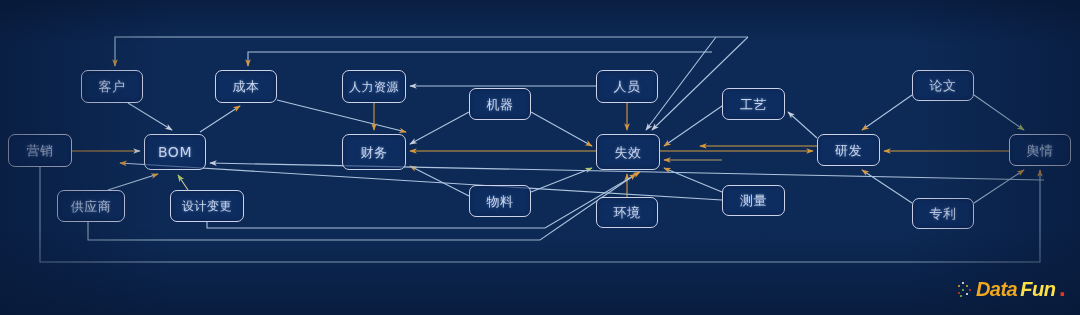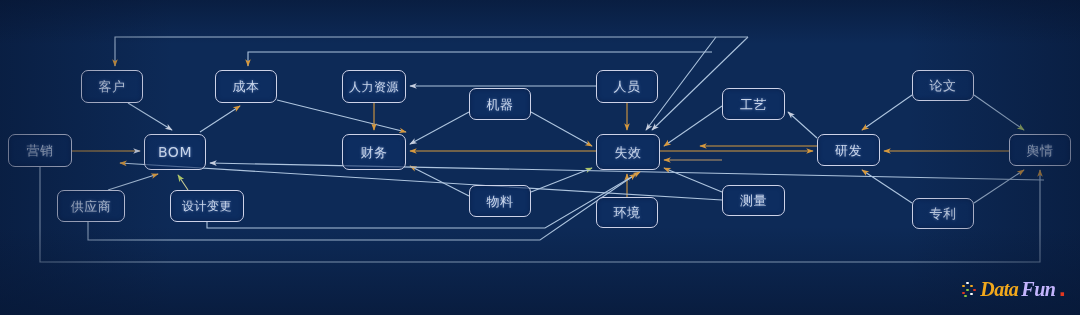--- a/index.html
+++ b/index.html
@@ -31,25 +31,25 @@
     box-shadow:0 0 4px rgba(10,25,60,.6) inset;
   }
   .node span{line-height:1;white-space:nowrap;}
   #logo{
     position:absolute;right:14px;bottom:14px;
     display:flex;align-items:center;gap:3px;
   }
   #logo .dots{position:relative;width:15px;height:15px;}
   #logo .dots i{position:absolute;width:2.6px;height:2.6px;border-radius:50%;display:block;}
   #logo .wordmark{
-    font-family:Liberation Serif, serif;
+    font-family:Liberation Sans, sans-serif;
     font-weight:bold;font-style:italic;font-size:20px;letter-spacing:-.5px;
   }
   #logo .w1{color:#f2a81c;}
-  #logo .w2{color:#c4b5fd;}
+  #logo .w2{color:#fde047;}
   #logo .dot-end{color:#e2371f;font-size:20px;font-weight:bold;}
 </style>
 </head>
 <body>
 
 <div id="canvas">
 
   <svg id="edges" viewBox="0 0 1080 315" xmlns="http://www.w3.org/2000/svg">
     <defs>
       <marker id="ah" markerWidth="9" markerHeight="9" refX="7.2" refY="3.2" orient="auto" markerUnits="userSpaceOnUse">

